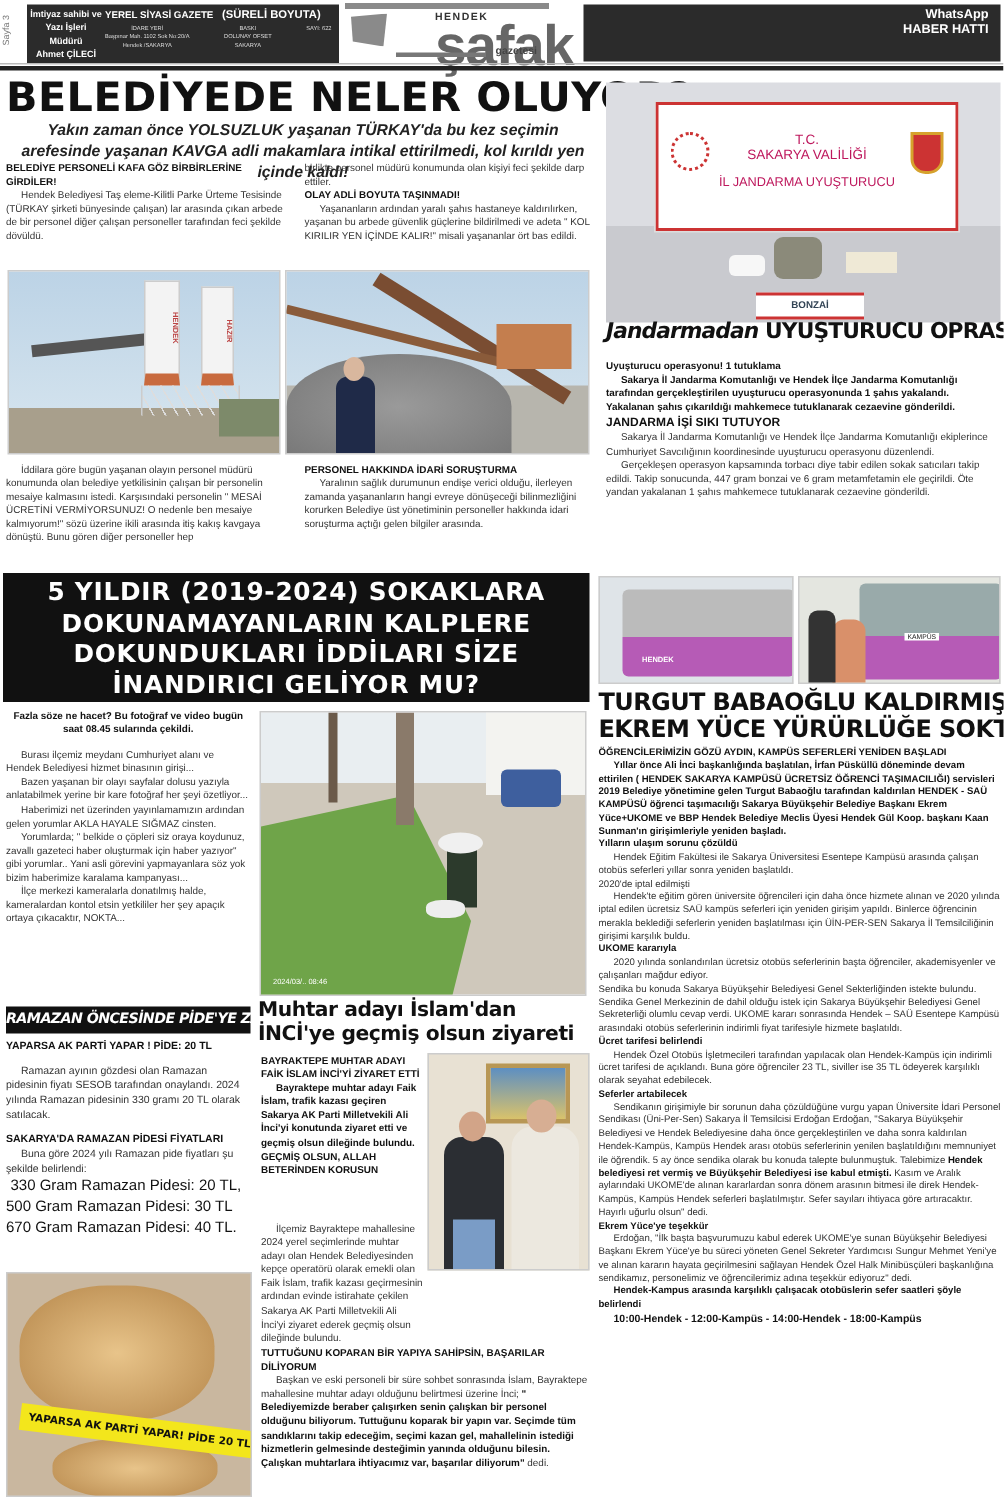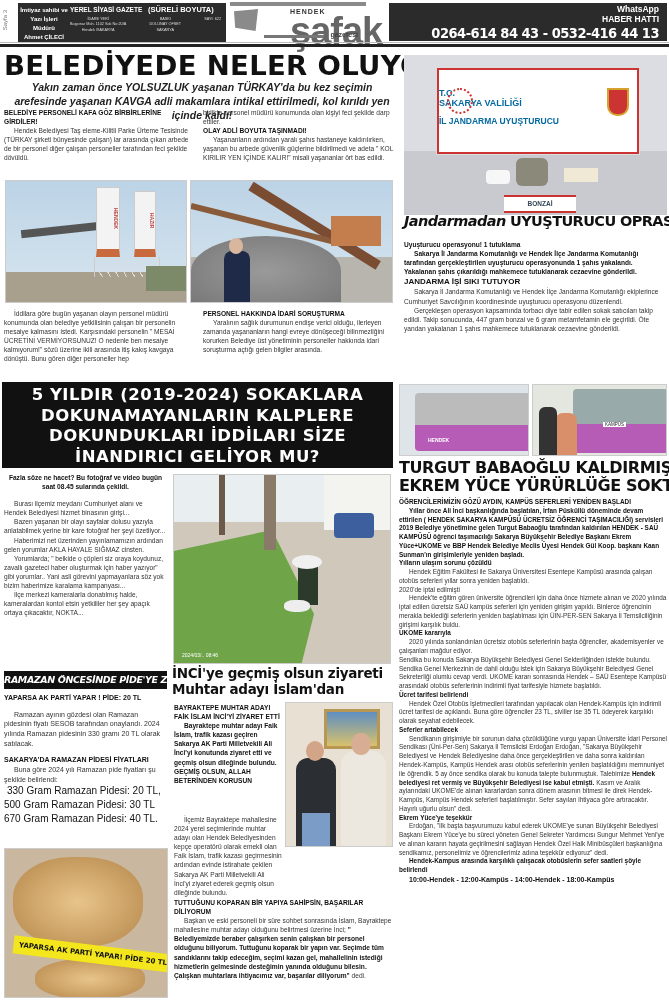--- a/index.html
+++ b/index.html
@@ -22,21 +22,21 @@
 .h1{left:4px;top:50px;width:392px;font-family:"DejaVu Sans",sans-serif;font-weight:900;font-size:27px;letter-spacing:.3px;color:#111;white-space:nowrap;transform:scaleX(1.02);transform-origin:left}
 .sub1{left:6px;top:80px;width:392px;font-style:italic;font-weight:bold;font-size:10.5px;line-height:1.35;color:#222;text-align:center}
 .col{font-size:6.6px;line-height:1.38;color:#333}
 .col b{color:#111}
 .col .hd{font-weight:bold;color:#111;text-transform:uppercase}
 .ind{text-indent:10px}
 .photo{background:#9db9d0;overflow:hidden}
 .ph-sky{background:linear-gradient(#bcd3e6,#d8e6ef)}
 .silo{position:absolute;background:#f3f3f3;border:1px solid #ccc;border-bottom:8px solid #c86a3e;font-size:5px;color:#b44;font-weight:bold;writing-mode:vertical-rl;text-align:center}
 .gravel{position:absolute;background:radial-gradient(#9a9a9a,#777);border-radius:50% 50% 0 0}
-.jand-sign{background:#fff;border:2px solid #c33;outline:1px solid #ddd;text-align:left;color:#0369a1;font-weight:bold}
+.jand-sign{background:#fff;border:2px solid #c33;outline:1px solid #ddd;text-align:center;color:#be185d;font-weight:normal}
 .block-black{background:#111;color:#fff;font-family:"DejaVu Sans",sans-serif;font-weight:bold;text-align:center}
 .bus{position:absolute;background:#b65bb6;border-radius:4px}
 </style>
 </head>
 <body>
 
 <div class="abs page-no">Sayfa 3</div>
 <div class="abs" style="left:18px;top:3px;width:208px;height:39px;background:#2b2b2b;"></div>
 <div class="abs" style="left:20px;top:6px;width:48px;color:#fff;font-size:6px;font-weight:bold;line-height:1.5;text-align:center">
   <div>İmtiyaz sahibi ve</div>
@@ -68,21 +68,20 @@
   <div class="flag"></div>
   <div class="hendek">HENDEK</div>
   <div class="safak" style="top:10px;left:60px">şafak</div>
   <div class="ul"></div>
   <div class="gz">gazetesi</div>
 </div>
 
 <div class="abs whatsapp">
   <div class="l1">WhatsApp</div>
   <div class="l2">HABER HATTI</div>
-  <div class="phone">0264-614 84 43 - 0532-416 44 13</div>
 </div>
 <div class="abs rule2"></div>
 <div class="abs rule"></div>
 
 <div class="abs h1">BELEDİYEDE NELER OLUYOR?</div>
 <div class="abs sub1">Yakın zaman önce YOLSUZLUK yaşanan TÜRKAY'da bu kez seçimin arefesinde yaşanan KAVGA  adli makamlara intikal ettirilmedi, kol kırıldı yen içinde kaldı!</div>
 
 <div class="abs col" style="left:4px;top:108px;width:188px">
   <div class="hd">BELEDİYE PERSONELİ KAFA GÖZ BİRBİRLERİNE GİRDİLER!</div>
   <div class="ind">Hendek Belediyesi  Taş eleme-Kilitli Parke Ürteme Tesisinde (TÜRKAY şirketi bünyesinde çalışan) lar arasında çıkan arbede de bir personel diğer çalışan personeller tarafından feci şekilde dövüldü.</div>
@@ -211,22 +210,22 @@
     <div>670 Gram Ramazan Pidesi: 40 TL.</div>
   </div>
 </div>
 <div class="abs" style="left:4px;top:848px;width:164px;height:150px;background:#c9b79f;overflow:hidden;border:1px solid #ccc">
   <div class="abs" style="left:8px;top:8px;width:130px;height:90px;background:radial-gradient(#e8c48a,#b5864a);border-radius:45%"></div>
   <div class="abs" style="left:30px;top:110px;width:110px;height:40px;background:radial-gradient(#e8c48a,#b5864a);border-radius:45%"></div>
   <div class="abs" style="left:8px;top:96px;width:160px;height:18px;background:#f3e61c;font-family:'DejaVu Sans',sans-serif;font-weight:bold;font-size:7px;line-height:18px;text-align:center;transform:rotate(7deg);color:#111;white-space:nowrap">YAPARSA AK PARTİ YAPAR! PİDE 20 TL</div>
 </div>
 
 <div class="abs" style="left:172px;top:666px;width:222px;font-family:'DejaVu Sans',sans-serif;font-weight:bold;font-size:13.5px;line-height:1.15;color:#111;white-space:nowrap;letter-spacing:-.3px">
+  <div>Muhtar adayı İslam'dan</div>
   <div>İNCİ'ye geçmiş olsun ziyareti</div>
-  <div>Muhtar adayı İslam'dan</div>
 </div>
 <div class="abs" style="left:285px;top:702px;width:108px;height:145px;background:#e8e1d3;border:1px solid #ccc;overflow:hidden">
   <div class="abs" style="left:38px;top:6px;width:56px;height:40px;background:linear-gradient(#5d8fc2,#d9c26b);border:3px solid #b89755"></div>
   <div class="abs" style="left:10px;top:55px;width:40px;height:90px;background:#2b2e33;border-radius:12px 12px 0 0"></div>
   <div class="abs" style="left:20px;top:38px;width:18px;height:20px;background:#d2a488;border-radius:50%"></div>
   <div class="abs" style="left:55px;top:48px;width:45px;height:97px;background:#ece8df;border-radius:14px 14px 0 0"></div>
   <div class="abs" style="left:65px;top:30px;width:20px;height:22px;background:#d7ae93;border-radius:50%"></div>
   <div class="abs" style="left:16px;top:110px;width:28px;height:35px;background:#7a9cc6"></div>
 </div>
 <div class="abs col" style="left:174px;top:703px;width:108px;font-size:6.6px">

